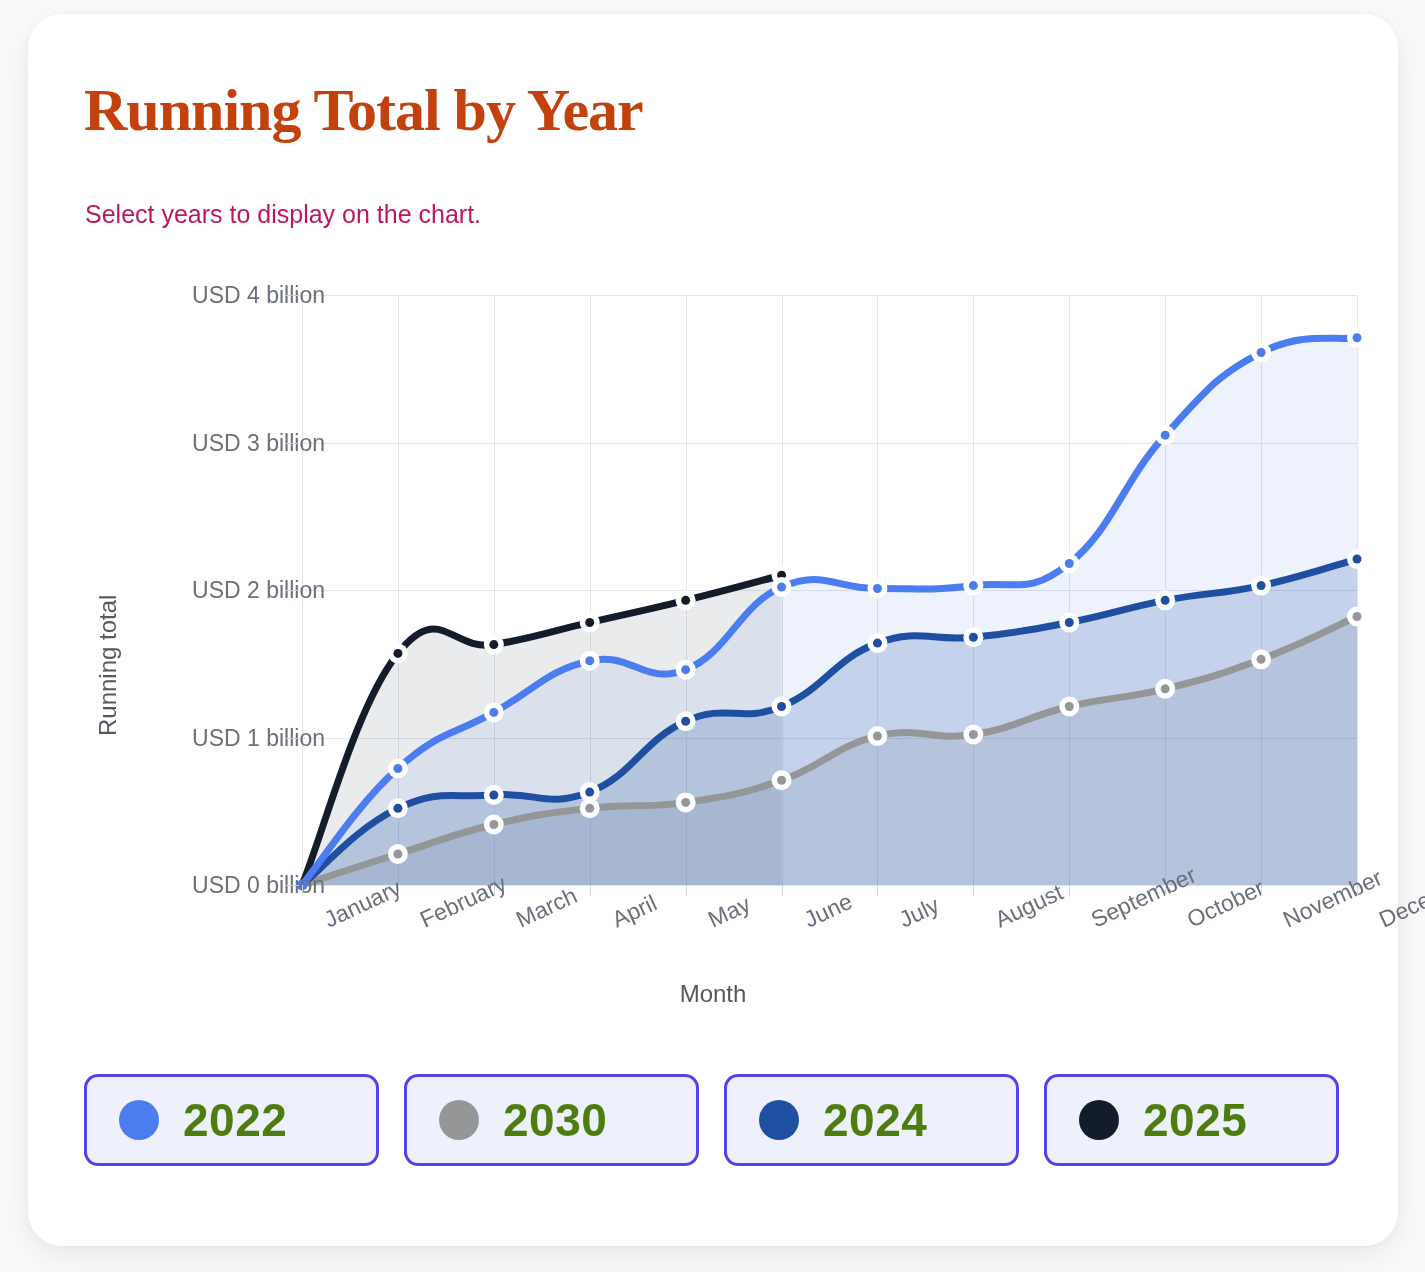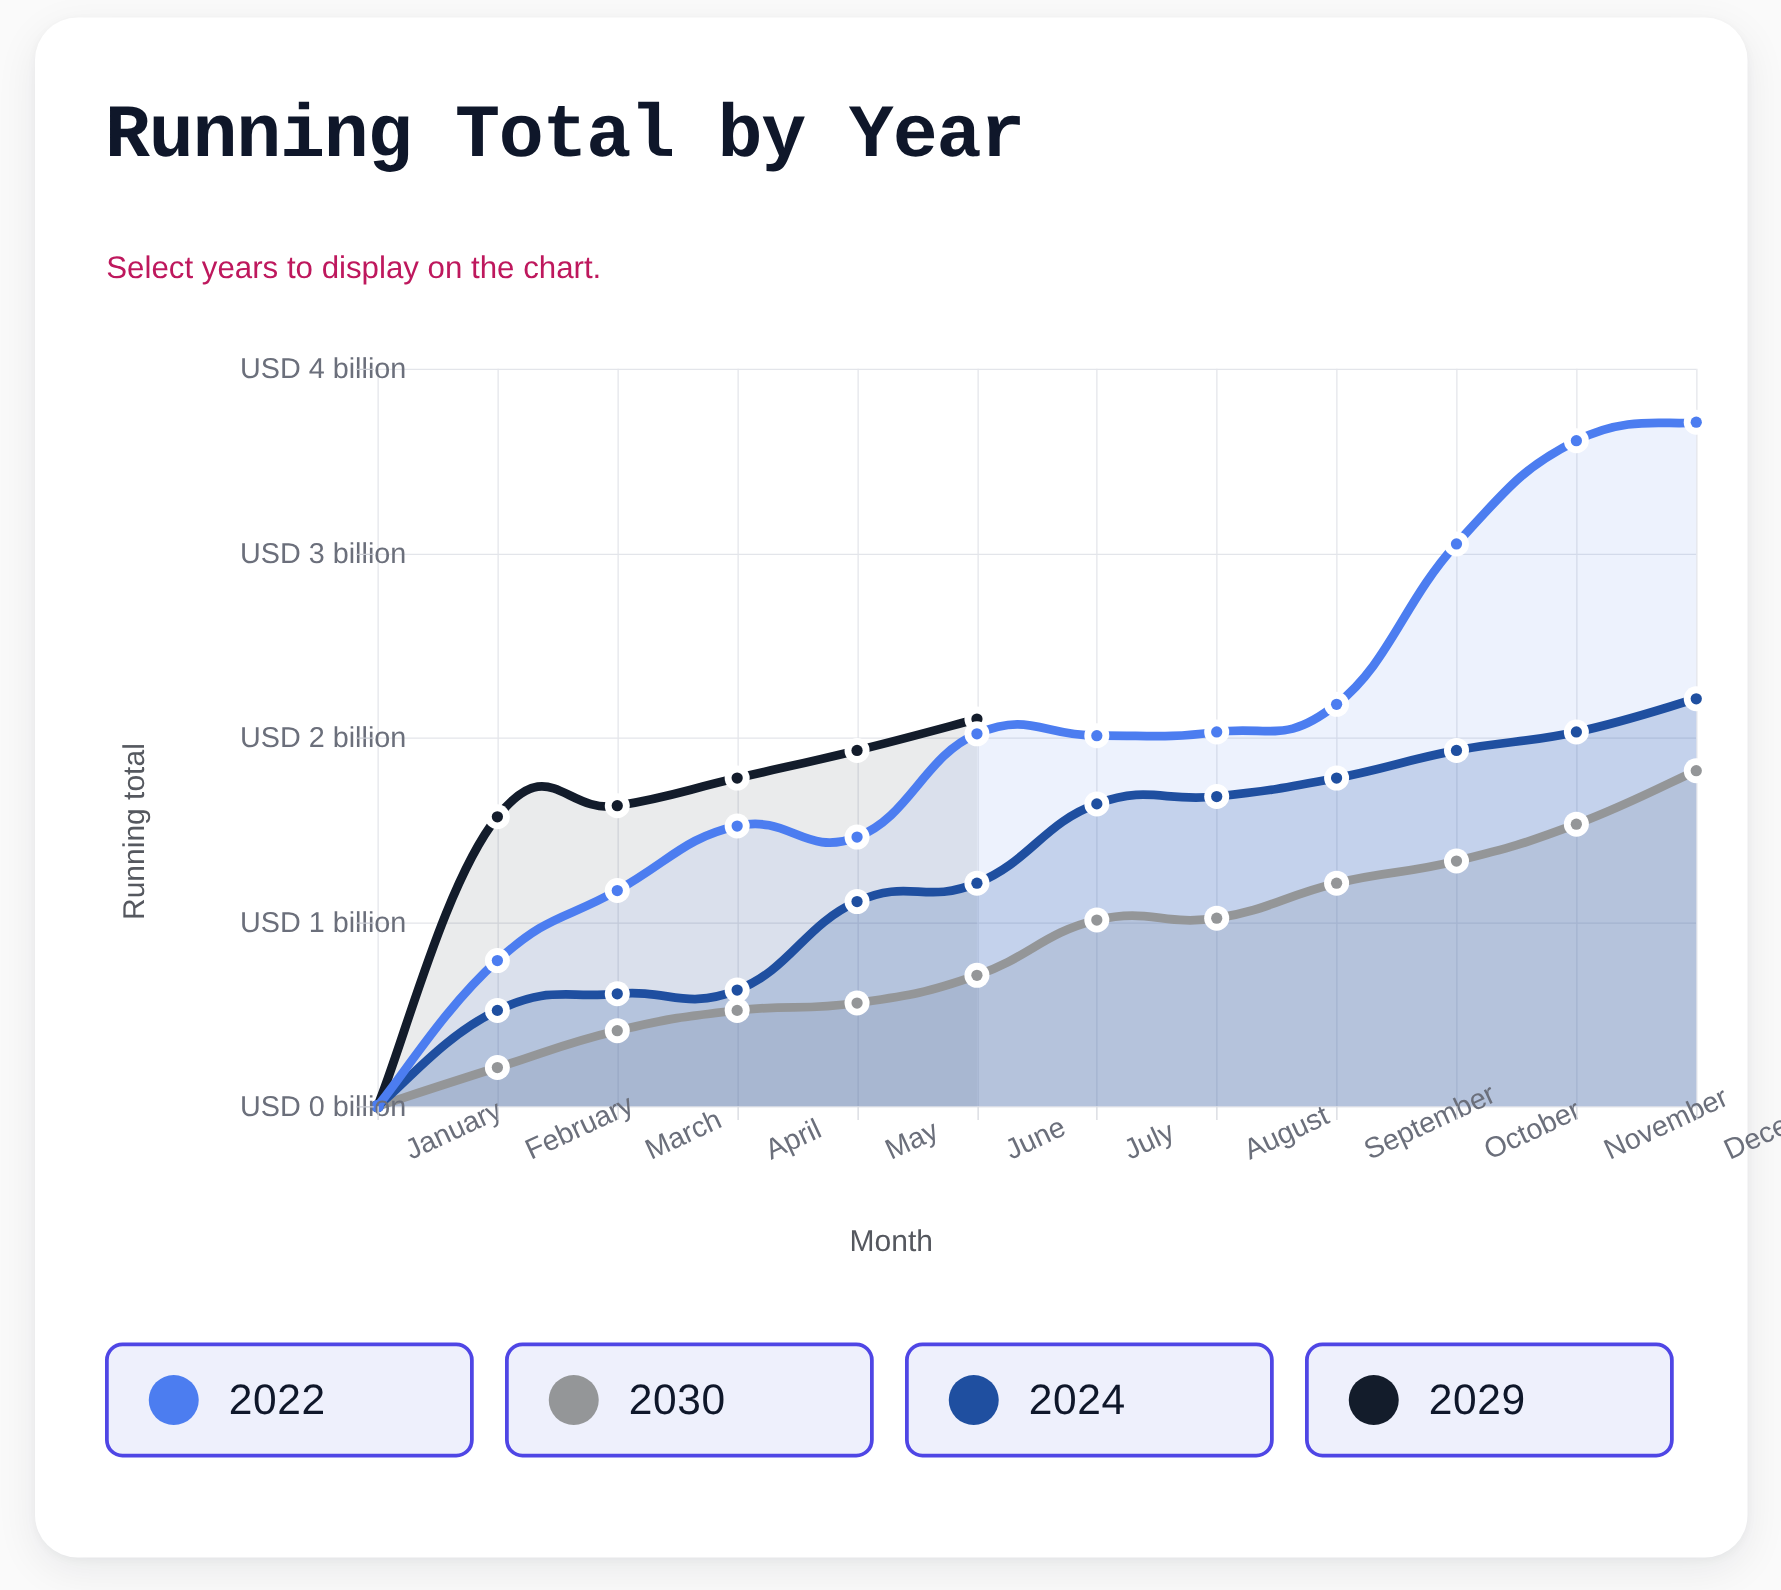--- a/index.html
+++ b/index.html
@@ -13,23 +13,23 @@
     position:relative;width:1425px;height:1272px;
     background:#fafafa;
   }
   .card{
     position:absolute;left:28px;top:14px;width:1370px;height:1232px;
     background:#ffffff;border-radius:34px;
     box-shadow:0 10px 34px rgba(20,24,40,.075), 0 2px 8px rgba(20,24,40,.04);
   }
   .title{
     position:absolute;left:56px;top:62px;
-    font-family:Liberation Mono, monospace;
+    font-family:Liberation Serif, serif;
     font-weight:700;font-size:60px;letter-spacing:-1px;
-    color:#0f172a;white-space:nowrap;
+    color:#c2410c;white-space:nowrap;
   }
   .subtitle{
     position:absolute;left:57px;top:186px;
     font-size:25px;color:#be185d;white-space:nowrap;
   }
 
   
   .chart-wrap{position:absolute;left:0;top:236px;width:1370px;height:800px;}
   .plot{
     position:absolute;left:274px;top:45px;width:1055px;height:590px;
@@ -65,21 +65,21 @@
   }
   .legend-btn{
     width:295px;height:92px;box-sizing:border-box;
     border:3px solid #4f46e5;border-radius:14px;
     background:#eef0fc;
     display:flex;align-items:center;gap:24px;
     padding-left:32px;cursor:pointer;
   }
   .legend-dot{width:40px;height:40px;border-radius:50%;flex:0 0 auto;}
   .legend-label{
-    font-size:34px;font-weight:400;color:#0f172a;letter-spacing:.5px;
+    font-size:46px;font-weight:700;color:#4d7c0f;letter-spacing:.5px;
   }
 </style>
 </head>
 <body>
 
 <div class="page">
   <div class="card">
 
     <div class="title">Running Total by Year</div>
     <div class="subtitle">Select years to display on the chart.</div>
@@ -250,18 +250,18 @@
         <div class="legend-btn">
           <span class="legend-dot" style="background: rgb(148, 150, 152);"></span>
           <span class="legend-label">2030</span>
         </div>
         <div class="legend-btn">
           <span class="legend-dot" style="background: rgb(31, 79, 160);"></span>
           <span class="legend-label">2024</span>
         </div>
         <div class="legend-btn">
           <span class="legend-dot" style="background: rgb(19, 28, 43);"></span>
-          <span class="legend-label">2029</span>
+          <span class="legend-label">2025</span>
         </div>
       </div>
 
   </div>
 </div>
 
 </body></html>

